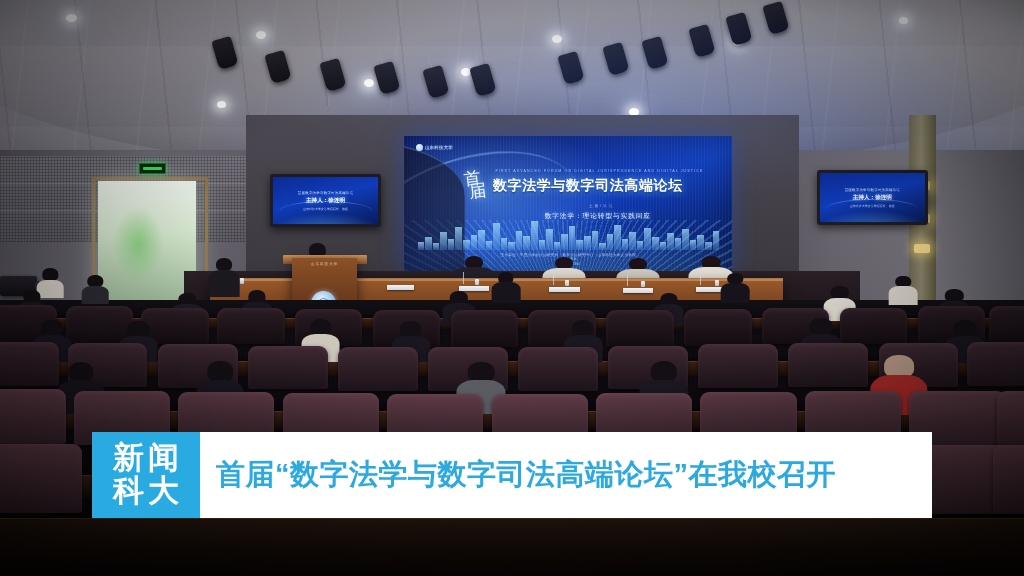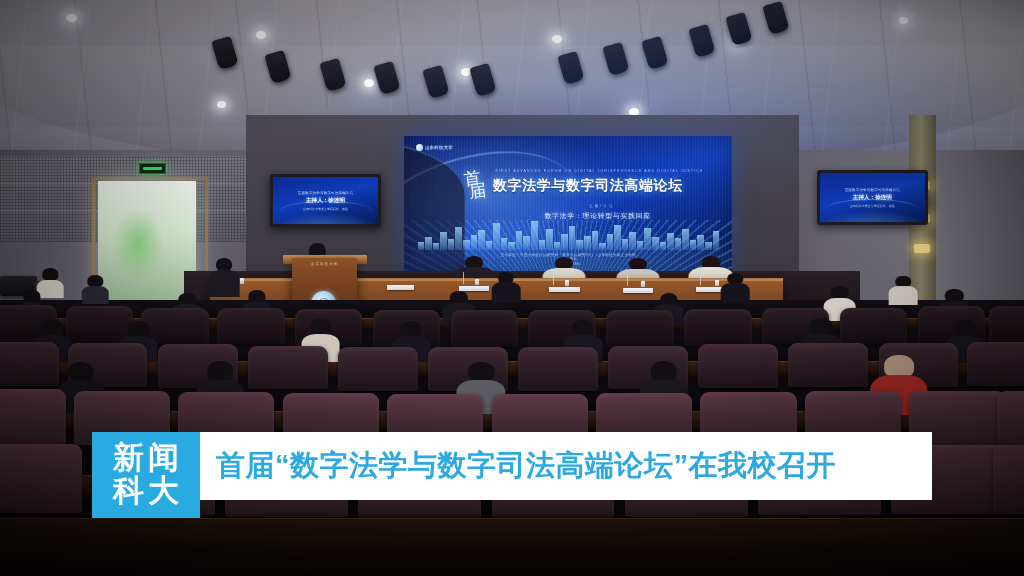--- a/index.html
+++ b/index.html
@@ -219,21 +219,21 @@
   .bluewash{position:absolute;inset:0;pointer-events:none;mix-blend-mode:screen;
     background:radial-gradient(ellipse 50% 30% at 62% 14%, rgba(40,90,230,.20), rgba(0,0,0,0) 70%);}
 
   
   .lower{position:absolute;left:92px;top:432px;width:840px;height:128px;}
   .lt-row{position:absolute;left:0;top:0;width:840px;height:86px;display:flex;}
   .lt-badge{width:108px;height:86px;display:flex;flex-direction:column;
     align-items:center;justify-content:center;}
   .lt-badge span{color:#fff;font-size:31px;font-weight:bold;line-height:1.06;letter-spacing:4px;
     text-indent:4px;font-family:"Liberation Sans","DejaVu Sans",sans-serif;}
-  .lt-white{flex:1;height:68px;background:#ffffff;display:flex;align-items:center;}
+  .lt-white{flex:1;height:86px;background:#ffffff;display:flex;align-items:center;}
   .lt-headline{padding-left:16px;font-size:29px;font-weight:bold;letter-spacing:.5px;
     white-space:nowrap;}
   .lt-bar{position:absolute;left:0;top:86px;width:840px;height:42px;display:flex;align-items:center;
     justify-content:flex-end;}
   .lt-barL{position:absolute;left:0;top:0;width:108px;height:42px;background:#141e28;}
   .lt-credit{position:relative;padding-right:18px;color:#ffffff;font-size:19px;font-weight:bold;
     letter-spacing:1px;white-space:nowrap;}
 </style>
 </head>
 <body>

